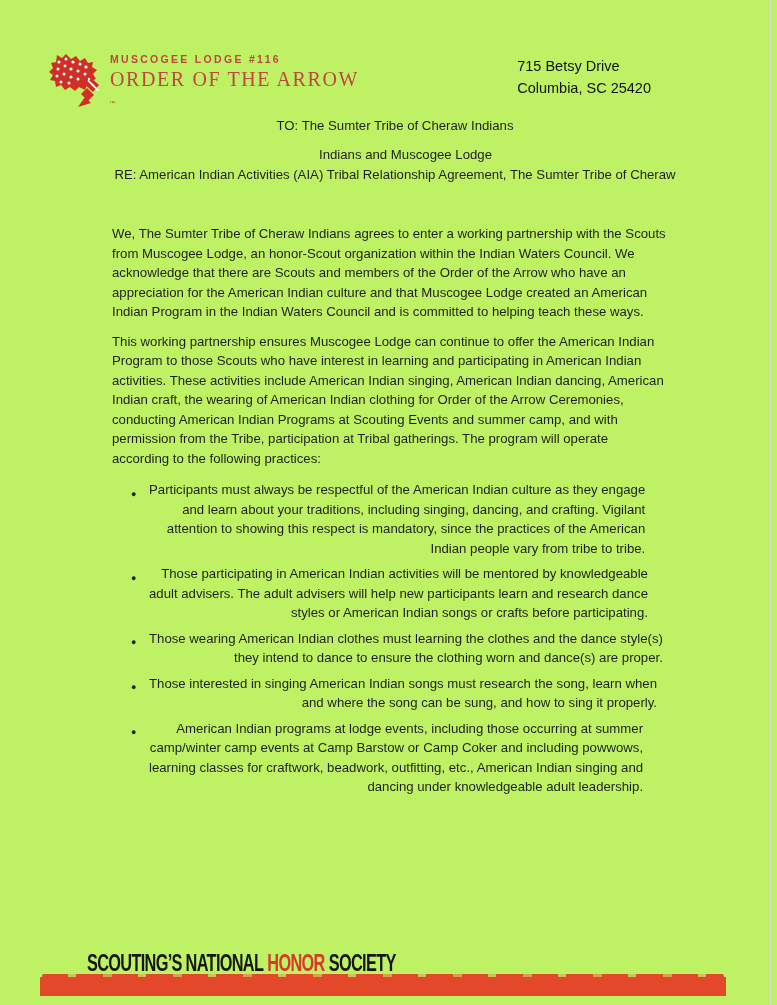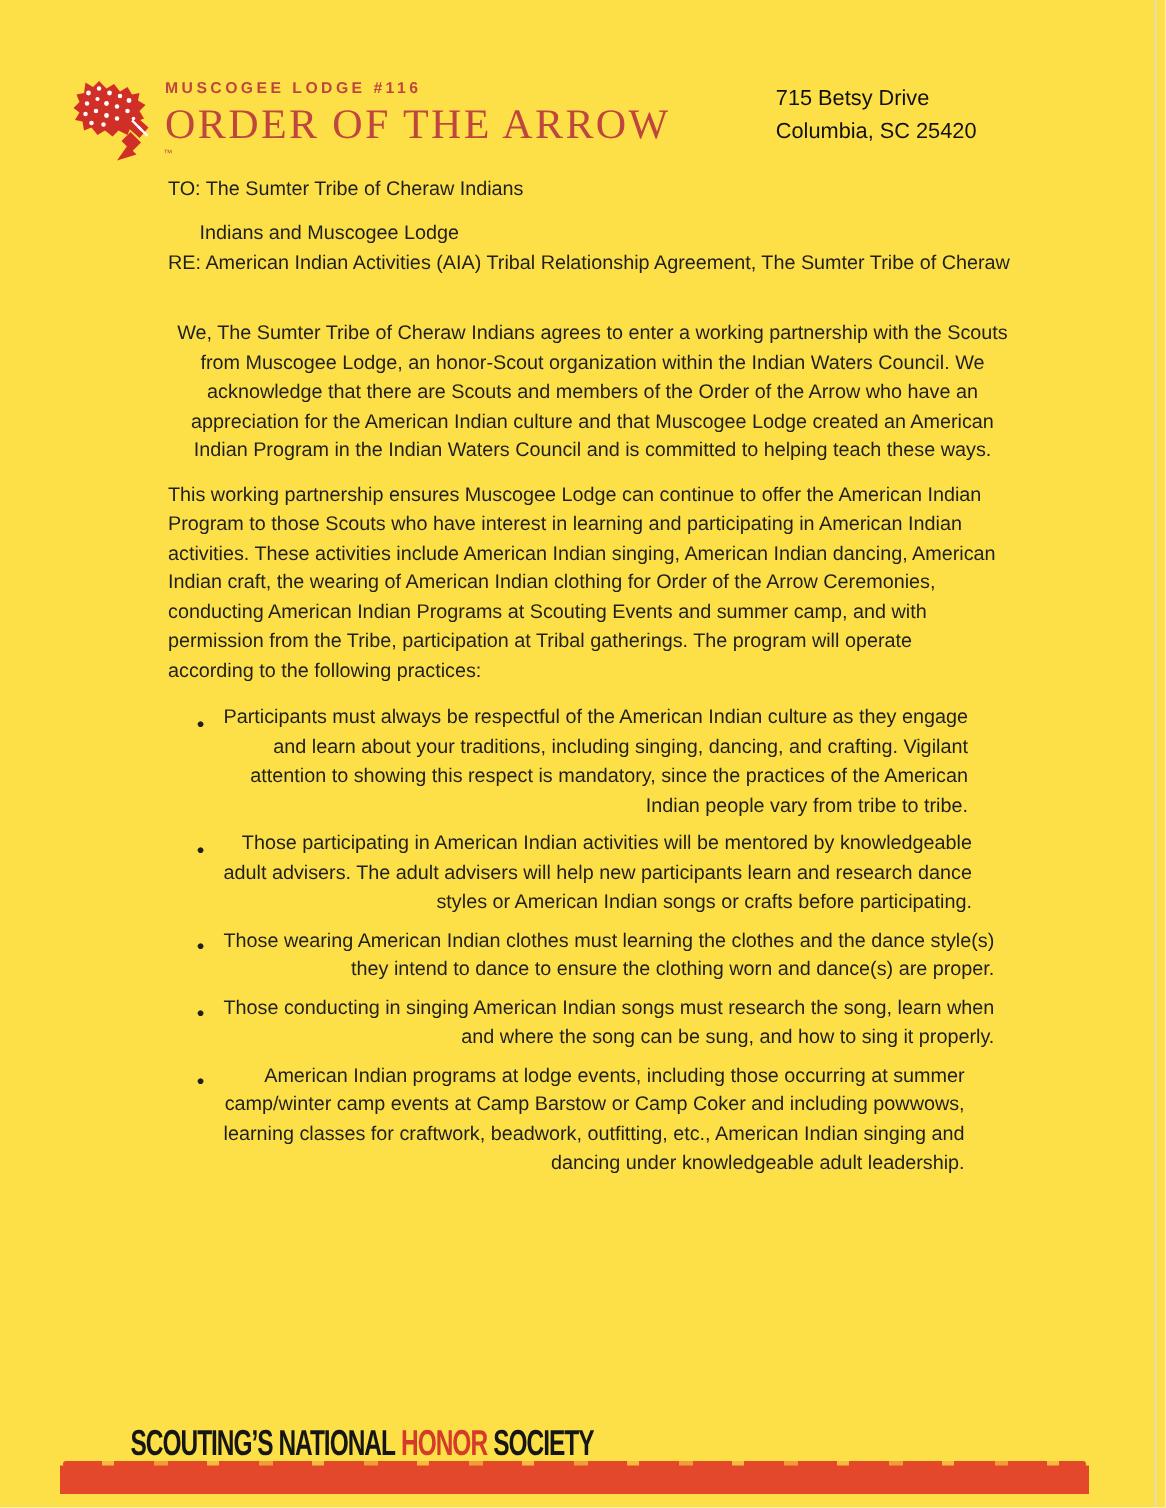--- a/index.html
+++ b/index.html
@@ -1,20 +1,20 @@
 <!DOCTYPE html>
 <html style="--brand-red: #bf463f; --logo-red: #cf2f26; --bar-red: #e4482a; --tagline-red: #d53a2a; --body-text: #1f1f1f;"><head>
 <meta charset="utf-8">
 <style>
   html, body { margin: 0; padding: 0; background: #ffffff; }
   .page {
     position: relative;
     width: 777px;
     height: 1005px;
-    background: #fde047;
+    background: #bef264;
     overflow: hidden;
     font-family: "Liberation Sans", sans-serif;
     color: var(--body-text, #1f1f1f);
     text-decoration: underline;
   }
 
   
   .letterhead { position: absolute; left: 0; top: 0; width: 777px; height: 110px; }
   .logo-box { position: absolute; left: 45px; top: 50px; width: 66px; height: 58px; }
   .logo-box svg { display: block; }
@@ -23,34 +23,34 @@
     font-size: 6px; color: var(--brand-red, #c2453e);
   }
   .brand-text { position: absolute; left: 110px; top: 53px; }
   .lodge-name {
     font-size: 10.5px; font-weight: bold; letter-spacing: 2.3px;
     color: var(--brand-red, #c2453e);
   }
   .org-name {
     margin-top: 3px;
     font-family: "Liberation Serif", serif;
-    font-size: 28px; letter-spacing: 1.6px;
+    font-size: 20px; letter-spacing: 1.6px;
     color: var(--brand-red, #c2453e);
   }
   .address-block {
     position: absolute; right: 126px; top: 55px;
     text-align: left; font-size: 14.5px; line-height: 22px; color: #111;
   }
 
   
   .letter-body { position: absolute; left: 112px; top: 116px; width: 566px; font-size: 13.2px; line-height: 19.5px; }
-  .memo-line { margin: 0 0 9.5px 0; white-space: pre-line; }
+  .memo-line { margin: 0 0 9.5px 0; white-space: pre-line; text-align: center; }
   .re-wrap-line { margin: 0 0 0 21px; }
   .para { margin: 0; white-space: pre-line; }
-  .para-first { margin-top: 28px; text-align: center; }
+  .para-first { margin-top: 40px; }
   .para-second { margin-top: 10px; }
 
   .bullet-list { list-style: none; margin: 12px 0 0 0; padding: 0 0 0 19px; }
   .bullet-list li { display: flex; margin: 0 0 6px 0; }
   .bullet-glyph { flex: 0 0 auto; width: 18px; font-size: 9px; padding-top: 4.5px; }
   .bullet-text { white-space: pre-line; text-align: right; }
 
   
   .tagline {
     position: absolute; left: 87px; top: 949px;
@@ -163,21 +163,21 @@
 adult advisers. The adult advisers will help new participants learn and research dance
 styles or American Indian songs or crafts before participating.</span>
       </li>
       <li>
         <span class="bullet-glyph">●</span>
         <span class="bullet-text">Those wearing American Indian clothes must learning the clothes and the dance style(s)
 they intend to dance to ensure the clothing worn and dance(s) are proper.</span>
       </li>
       <li>
         <span class="bullet-glyph">●</span>
-        <span class="bullet-text">Those conducting in singing American Indian songs must research the song, learn when
+        <span class="bullet-text">Those interested in singing American Indian songs must research the song, learn when
 and where the song can be sung, and how to sing it properly.</span>
       </li>
       <li>
         <span class="bullet-glyph">●</span>
         <span class="bullet-text">American Indian programs at lodge events, including those occurring at summer
 camp/winter camp events at Camp Barstow or Camp Coker and including powwows,
 learning classes for craftwork, beadwork, outfitting, etc., American Indian singing and
 dancing under knowledgeable adult leadership.</span>
       </li>
     </ul>

